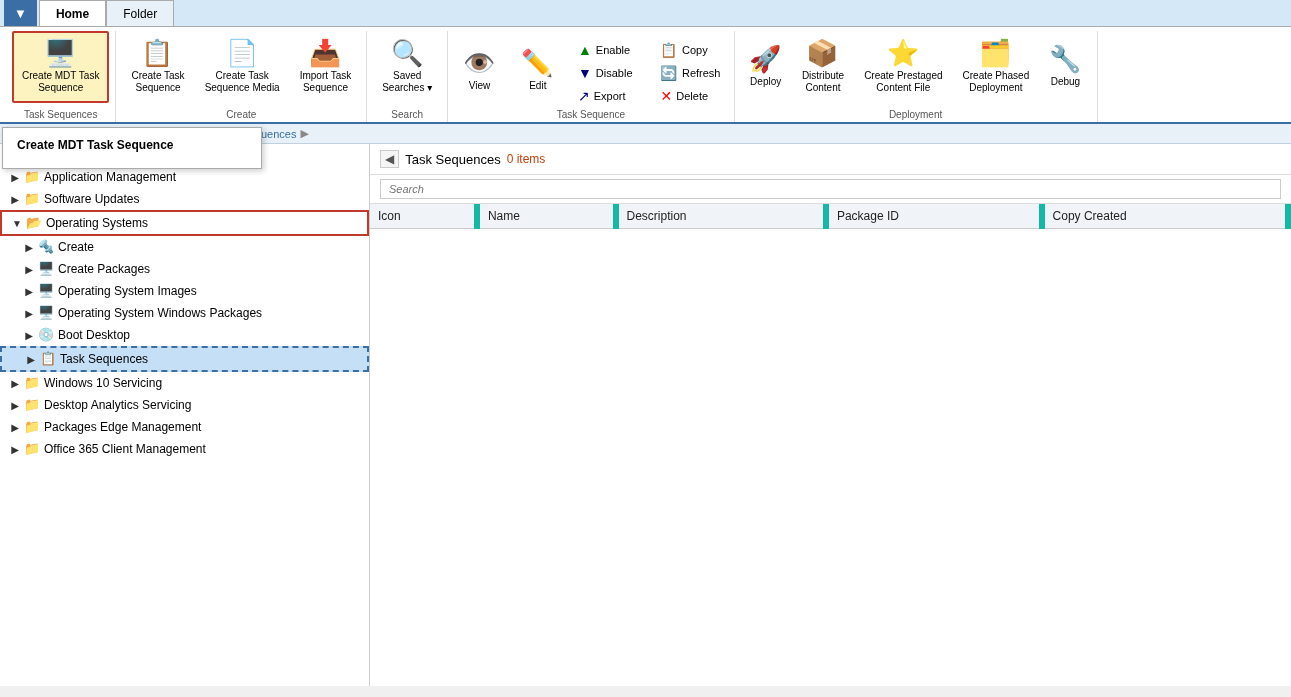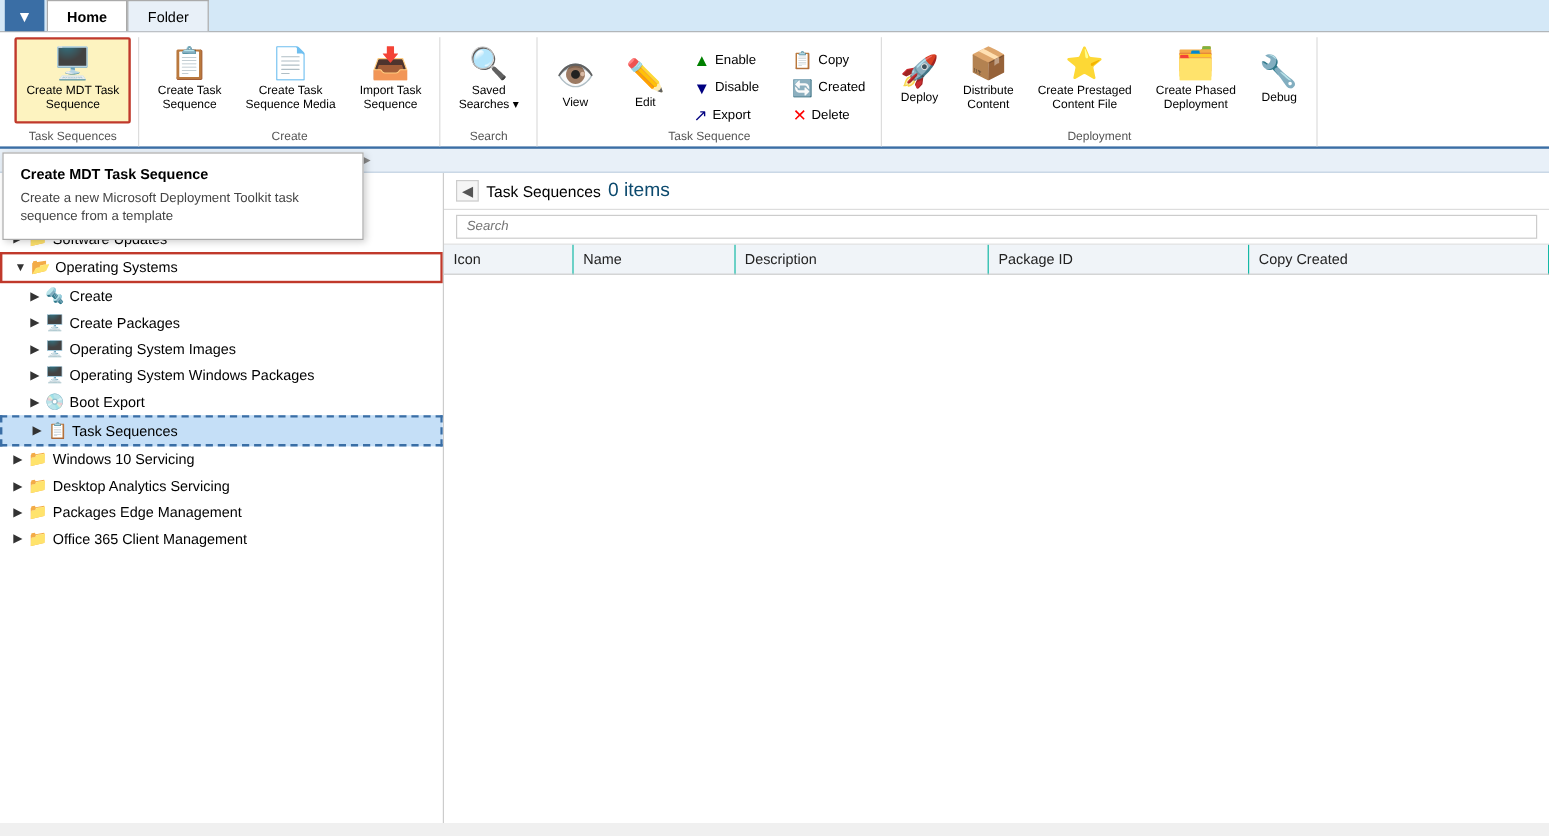--- a/index.html
+++ b/index.html
@@ -115,21 +115,21 @@
     
     .tooltip-popup {
       position: absolute;
       top: 100px;
       left: 2px;
       background: white;
       border: 1px solid #aaa;
       box-shadow: 2px 2px 6px rgba(0,0,0,0.2);
       padding: 10px 14px;
       z-index: 100;
-      width: 301px;
+      width: 260px;
     }
     .tooltip-title { font-size: 12px; font-weight: bold; margin-bottom: 6px; }
     .tooltip-desc { font-size: 11px; color: #444; line-height: 1.4; }
 
     
     .breadcrumb-bar {
       background: #e8f0f8;
       padding: 3px 8px;
       font-size: 11px;
       display: flex;
@@ -204,21 +204,21 @@
     }
     .collapse-btn {
       cursor: pointer;
       font-size: 12px;
       color: #555;
       border: 1px solid #ccc;
       background: #f5f5f5;
       padding: 1px 4px;
     }
     .content-title { font-size: 13px; font-weight: normal; }
-    .item-count { font-size: 16px; color: #0c4a6e; }
+    .item-count { font-size: 12px; color: #c2410c; }
     .search-bar {
       padding: 4px 10px;
       border-bottom: 1px solid #ddd;
     }
     .search-input {
       width: 100%;
       border: 1px solid #ccc;
       padding: 3px 8px;
       font-size: 11px;
       color: #aaa;
@@ -227,21 +227,21 @@
 
     
     .data-table {
       width: 100%;
       border-collapse: collapse;
       font-size: 12px;
     }
     .data-table thead th {
       background: #f0f4f8;
       border-bottom: 1px solid #ccc;
-      border-right: 1px solid #14b8a6;
+      border-right: 6px solid #14b8a6;
       padding: 5px 8px;
       text-align: left;
       font-weight: normal;
       color: #222;
       cursor: pointer;
       user-select: none;
     }
 
     
     .icon-folder { color: #f0c040; }
@@ -330,21 +330,21 @@
               <span>Export</span>
             </button>
           </div>
           <div class="ribbon-small-group">
             <button class="ribbon-small-btn">
               <span class="icon" style="color:gray;">📋</span>
               <span>Copy</span>
             </button>
             <button class="ribbon-small-btn">
               <span class="icon" style="color:green;">🔄</span>
-              <span>Created</span>
+              <span>Refresh</span>
             </button>
             <button class="ribbon-small-btn">
               <span class="icon" style="color:red;">✕</span>
               <span>Delete</span>
             </button>
           </div>
         </div>
       </div>
     </div>
     <div class="ribbon-group-label">Task Sequence</div>
@@ -371,21 +371,20 @@
       <button class="ribbon-btn">
         <span class="icon">🔧</span>
         <span class="label">Debug</span>
       </button>
     </div>
     <div class="ribbon-group-label">Deployment</div>
   </div>
 
   <div class="tooltip-popup">
     <div class="tooltip-title">Create MDT Task Sequence</div>
-    <div class="tooltip-desc">Create a new Microsoft Deployment Toolkit task sequence from a template</div>
   </div>
 </div>
 
 <div class="breadcrumb-bar">
   <span class="breadcrumb-item">rary</span>
   <span class="breadcrumb-sep">▶</span>
   <span class="breadcrumb-item">Overview</span>
   <span class="breadcrumb-sep">▶</span>
   <span class="breadcrumb-item">Operating Systems</span>
   <span class="breadcrumb-sep">▶</span>
@@ -441,21 +440,21 @@
 
     <div class="tree-item indent2">
       <span class="tree-expander">▶</span>
       <span class="tree-icon">🖥️</span>
       <span class="tree-label">Operating System Windows Packages</span>
     </div>
 
     <div class="tree-item indent2">
       <span class="tree-expander">▶</span>
       <span class="tree-icon">💿</span>
-      <span class="tree-label">Boot Export</span>
+      <span class="tree-label">Boot Desktop</span>
     </div>
 
     <div class="tree-item indent2 selected highlighted-red" style="border: 2px dashed #3a6ea5; background: #c5dff7;">
       <span class="tree-expander">▶</span>
       <span class="tree-icon">📋</span>
       <span class="tree-label">Task Sequences</span>
     </div>
 
     <div class="tree-item indent1">
       <span class="tree-expander">▶</span>

